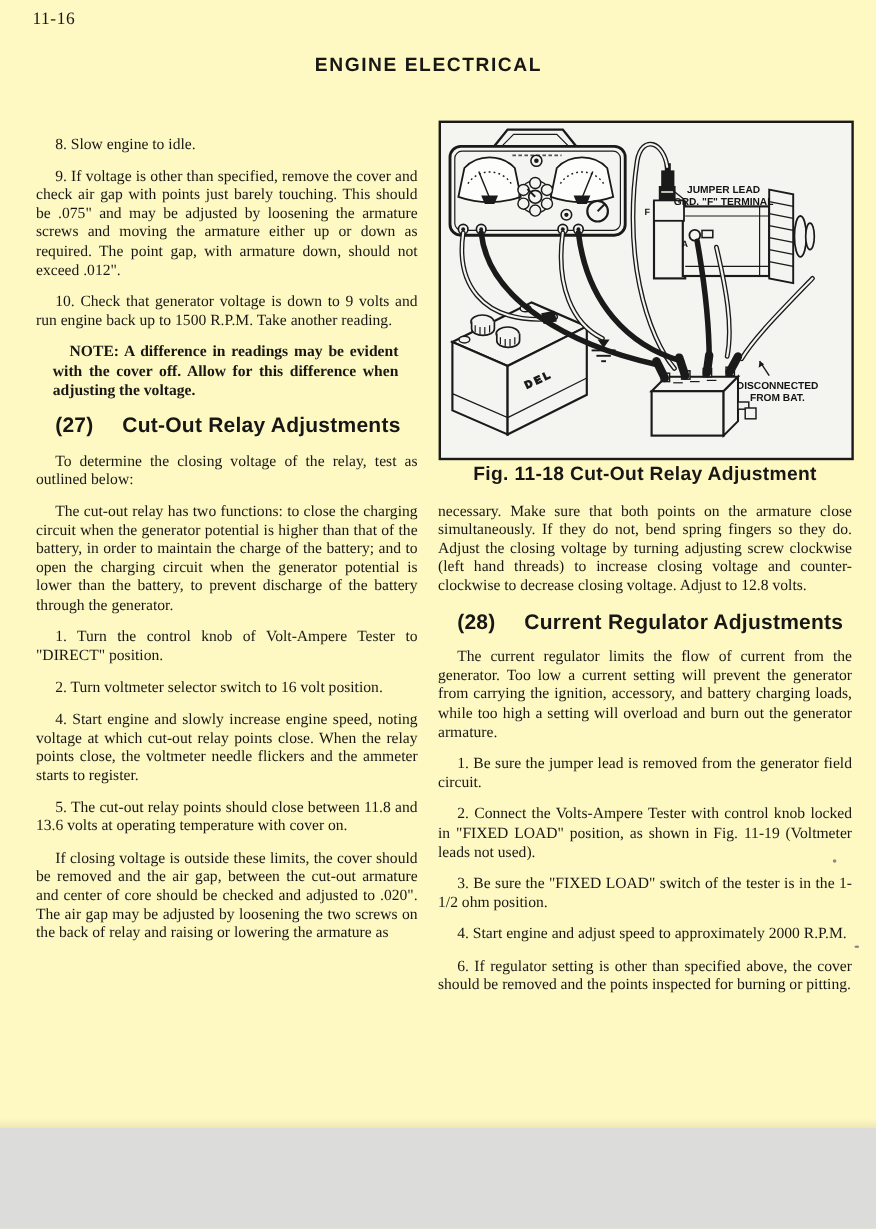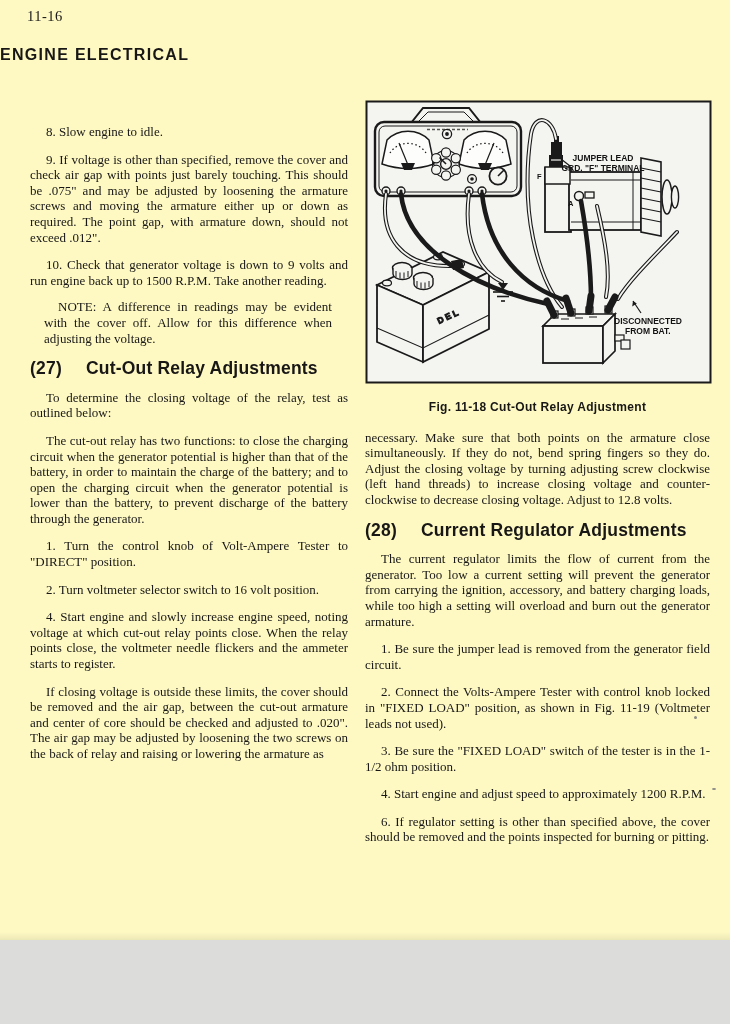--- a/index.html
+++ b/index.html
@@ -2,39 +2,39 @@
 <html><head>
 <meta charset="utf-8">
 <style>
   html,body{margin:0;padding:0;background:#dcdcda;}
   .page{
     position:relative;width:730px;height:940px;background:#fef9c3;
     overflow:hidden;font-family:"Liberation Serif",serif;color:#181716;padding-left:24px;
   }
   .pagenum{position:absolute;left:27px;top:8px;font-size:14.5px;letter-spacing:.5px;}
   .title{
-    position:absolute;top:46px;left:0;width:714px;text-align:left;
+    position:absolute;top:46px;left:0;width:714px;text-align:center;
     font-family:"Liberation Sans",sans-serif;font-weight:700;font-size:16px;letter-spacing:1.3px;
   }
   .col{position:absolute;text-align:justify;font-size:13px;line-height:15.6px;}
   .col-left{left:30px;top:112px;width:318px;}
   .col-right{left:365px;top:100px;width:345px;}
-  .para{margin:12px 0 11px 0;text-indent:16px;}
+  .para{margin:0 0 11px 0;text-indent:16px;}
   .para.noindent{text-indent:0;}
-  .note{margin:0 16px 11px 14px;text-indent:14px;}
+  .note{margin:0 16px 11px 14px;text-indent:14px;font-weight:bold;}
   .sec-heading{
     font-family:"Liberation Sans",sans-serif;font-weight:700;font-size:17.5px;
-    margin:15px 0 13px 0;letter-spacing:.2px;text-align:left;
+    margin:15px 0 13px 16px;letter-spacing:.2px;text-align:left;
   }
   .sec-num{margin-right:24px;}
   .figurebox{width:347px;height:285px;}
   .figurebox svg{display:block;}
   .figcaption{
-    font-family:"Liberation Sans",sans-serif;font-weight:700;font-size:12px;
-    text-align:center;margin:15px 0 14px 0;letter-spacing:.3px;
+    font-family:"Liberation Sans",sans-serif;font-weight:700;font-size:16px;
+    text-align:center;margin:3px 0 14px 0;letter-spacing:.3px;
   }
   .speck{position:absolute;background:#8a8a86;border-radius:50%;}
   .fig-label{font-family:"Liberation Sans",sans-serif;font-weight:700;font-size:8.5px;fill:#141414;}
   .fig-letter{font-family:"Liberation Sans",sans-serif;font-weight:700;font-size:7.5px;fill:#141414;}
   .shade{position:absolute;left:0;bottom:0;width:730px;height:8px;
     background:linear-gradient(to bottom,rgba(0,0,0,0),rgba(0,0,0,.07));}
 </style>
 </head>
 <body>
 
@@ -47,20 +47,21 @@
       <p class="para">8. Slow engine to idle.</p>
       <p class="para">9. If voltage is other than specified, remove the cover and check air gap with points just barely touching. This should be .075" and may be adjusted by loosening the armature screws and moving the armature either up or down as required. The point gap, with armature down, should not exceed .012".</p>
       <p class="para">10. Check that generator voltage is down to 9 volts and run engine back up to 1500 R.P.M. Take another reading.</p>
       <p class="note">NOTE:  A difference in readings may be evident with the cover off. Allow for this difference when adjusting the voltage.</p>
       <h2 class="sec-heading"><span class="sec-num">(27)</span><span>Cut-Out Relay Adjustments</span></h2>
       <p class="para">To determine the closing voltage of the relay, test as outlined below:</p>
       <p class="para">The cut-out relay has two functions: to close the charging circuit when the generator potential is higher than that of the battery, in order to maintain the charge of the battery; and to open the charging circuit when the generator potential is lower than the battery, to prevent discharge of the battery through the generator.</p>
       <p class="para">1. Turn the control knob of Volt-Ampere Tester to "DIRECT" position.</p>
       <p class="para">2. Turn voltmeter selector switch to 16 volt position.</p>
       <p class="para">4. Start engine and slowly increase engine speed, noting voltage at which cut-out relay points close. When the relay points close, the voltmeter needle flickers and the ammeter starts to register.</p>
+      <p class="para">5. The cut-out relay points should close between 11.8 and 13.6 volts at operating temperature with cover on.</p>
       <p class="para">If closing voltage is outside these limits, the cover should be removed and the air gap, between the cut-out armature and center of core should be checked and adjusted to .020". The air gap may be adjusted by loosening the two screws on the back of relay and raising or lowering the armature as</p>
     </div>
 
   <div class="col col-right">
 
     <div class="figurebox">
       <svg width="347" height="285" viewBox="0 0 347 285">
 
         <rect x="1.5" y="1.5" width="344" height="281" fill="#f4f4f1" stroke="#1a1a1a" stroke-width="2"></rect>
 
@@ -249,21 +250,21 @@
 
     <div class="figcaption">Fig. 11-18  Cut-Out Relay Adjustment</div>
 
     <div>
         <p class="para noindent">necessary. Make sure that both points on the armature close simultaneously. If they do not, bend spring fingers so they do. Adjust the closing voltage by turning adjusting screw clockwise (left hand threads) to increase closing voltage and counter-clockwise to decrease closing voltage. Adjust to 12.8 volts.</p>
         <h2 class="sec-heading"><span class="sec-num">(28)</span><span>Current Regulator Adjustments</span></h2>
         <p class="para">The current regulator limits the flow of current from the generator. Too low a current setting will prevent the generator from carrying the ignition, accessory, and battery charging loads, while too high a setting will overload and burn out the generator armature.</p>
         <p class="para">1. Be sure the jumper lead is removed from the generator field circuit.</p>
         <p class="para">2. Connect the Volts-Ampere Tester with control knob locked in "FIXED LOAD" position, as shown in Fig. 11-19 (Voltmeter leads not used).</p>
         <p class="para">3. Be sure the "FIXED LOAD" switch of the tester is in the 1-1/2 ohm position.</p>
-        <p class="para">4. Start engine and adjust speed to approximately 1200 R.P.M.</p>
+        <p class="para">4. Start engine and adjust speed to approximately 2000 R.P.M.</p>
         <p class="para">6. If regulator setting is other than specified above, the cover should be removed and the points inspected for burning or pitting.</p>
       </div>
   </div>
 
   <div class="speck" style="left:694px;top:716px;width:3px;height:3px;"></div>
   <div class="speck" style="left:712px;top:788px;width:4px;height:2px;"></div>
   <div class="shade"></div>
 </div>
 
 </body></html>

